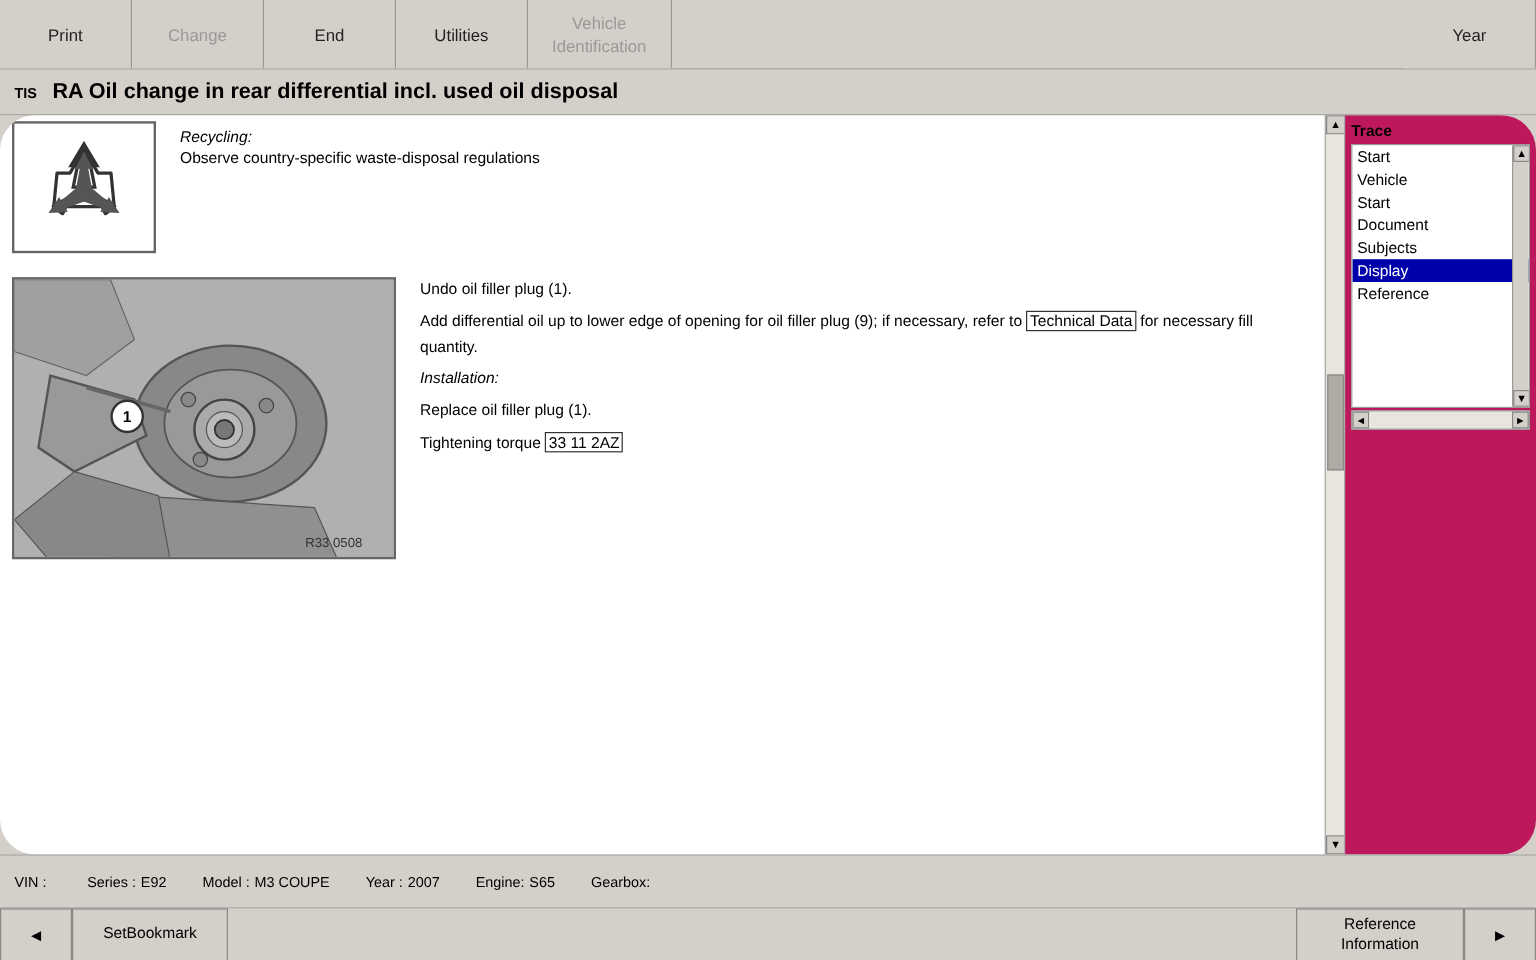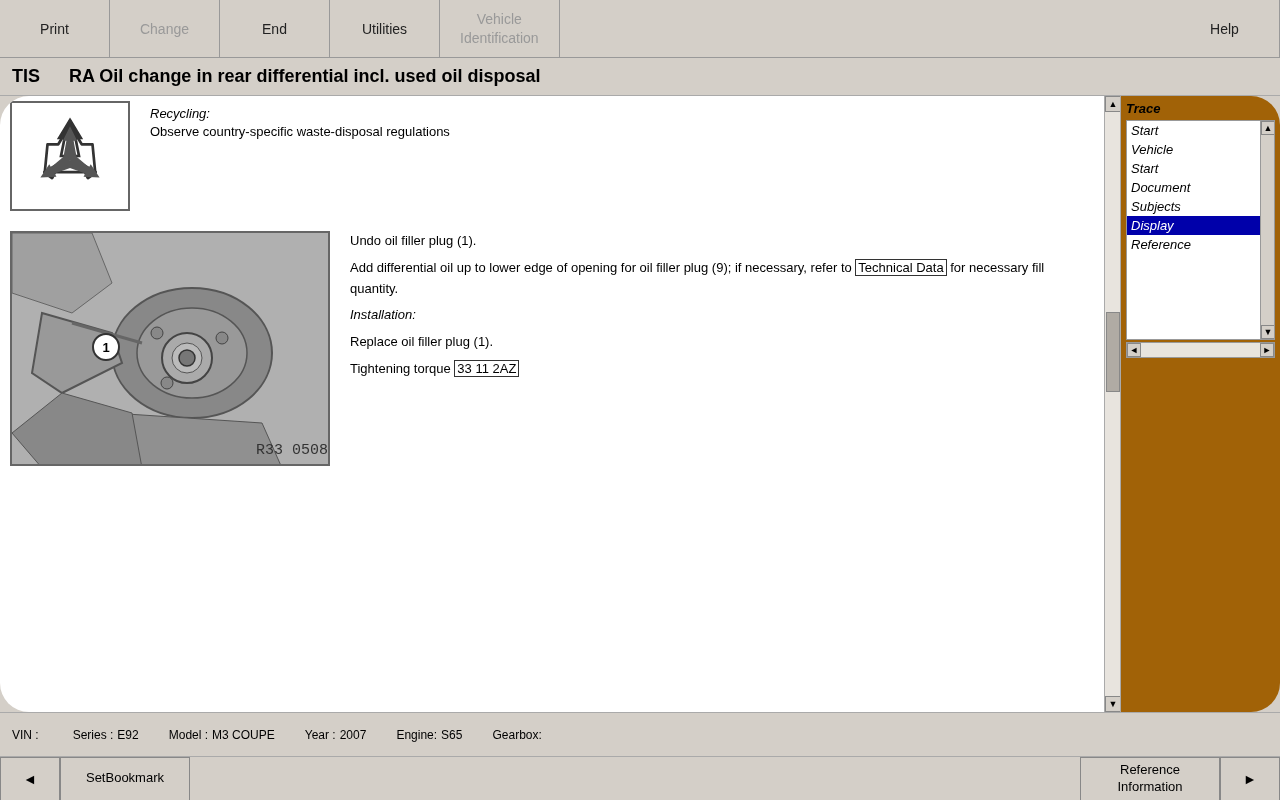--- a/index.html
+++ b/index.html
@@ -30,29 +30,28 @@
     .toolbar-help { margin-left: auto; }
 
     
     #title-bar {
       background: #d4cfc8;
       padding: 8px 12px;
       font-size: 18px;
       font-weight: bold;
       border-bottom: 1px solid #aaa;
     }
-    #title-bar span.tis { font-size: 18px; font-weight: bold; margin-right: 24px; }
+    #title-bar span.tis { font-size: 12px; font-weight: bold; margin-right: 8px; }
 
     
     #trace-panel {
       width: 160px;
-      background: #a16207;
+      background: #be185d;
       border-left: 1px solid #aaa;
       padding: 5px;
-      font-style: italic;
     }
     #trace-panel .trace-title {
       font-weight: bold;
       font-size: 13px;
       margin-bottom: 4px;
     }
     #trace-list {
       background: #fff;
       border: 1px solid #999;
       height: 220px;
@@ -264,24 +263,23 @@
       height: 235px;
       border: 2px solid #666;
       flex-shrink: 0;
       background: #c8c8c8;
       position: relative;
       overflow: hidden;
     }
     .img-label {
       position: absolute;
       bottom: 5px;
-      right: 0;
-      font-size: 15px;
+      right: 26px;
+      font-size: 11px;
       color: #333;
-      font-family: Liberation Mono, monospace;
     }
     .img-num {
       position: absolute;
       top: 100px;
       left: 80px;
       width: 28px;
       height: 28px;
       border: 2px solid #333;
       border-radius: 50%;
       background: #fff;
@@ -328,21 +326,21 @@
 <div id="toolbar">
   <div class="toolbar-btn">Print</div>
   <div class="toolbar-btn disabled">Change</div>
   <div class="toolbar-btn">End</div>
   <div class="toolbar-btn">Utilities</div>
   <div class="toolbar-btn disabled multi-line">
     <span>Vehicle</span>
     <span>Identification</span>
   </div>
   <div class="toolbar-spacer"></div>
-  <div class="toolbar-btn toolbar-help">Help</div>
+  <div class="toolbar-btn toolbar-help">Year</div>
 </div>
 
 <div id="title-bar">
   <span class="tis">TIS</span>
   <span>RA  Oil change in rear differential incl. used oil disposal</span>
 </div>
 
 <div id="content-inner" style="height: 616px;">
 
   <div id="scrollable-content">

